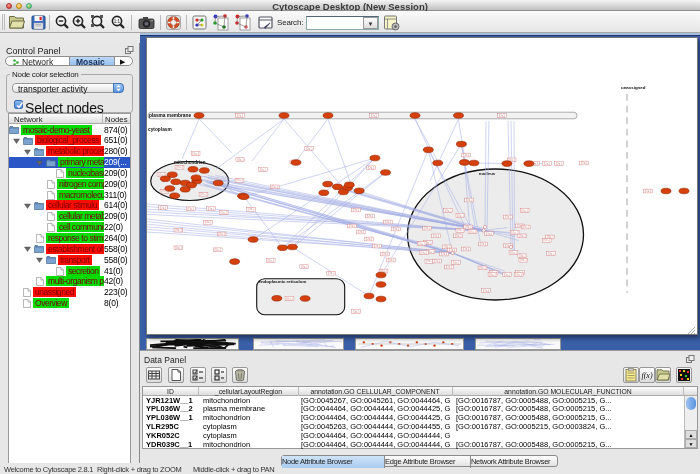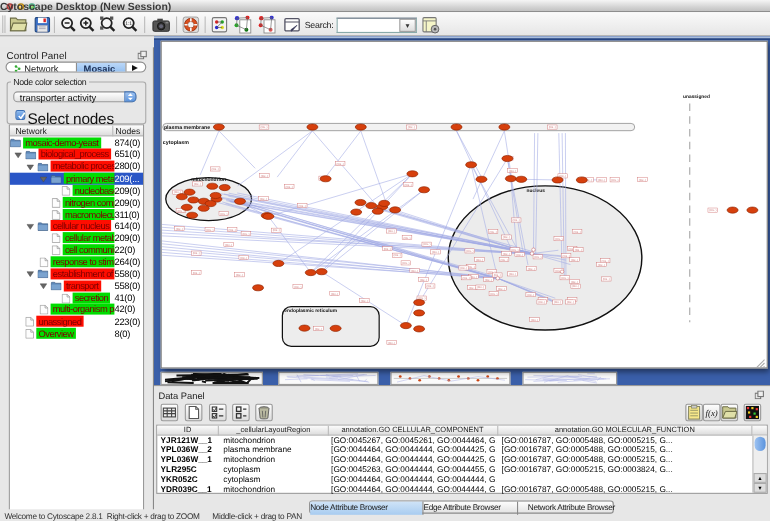--- a/index.html
+++ b/index.html
@@ -4,21 +4,21 @@
 svg { display:block; }
 html,body { width:700px; height:474px; font-family:"Liberation Sans",sans-serif; background:#e8e8e8; overflow:hidden; position:relative; }
 .abs { position:absolute; }
 </style></head>
 <body>
 
 <div class="abs" style="left:0;top:0;width:700px;height:11px;background:linear-gradient(#f5f5f5,#d0d0d0 70%,#c2c2c2);border-bottom:1px solid #8e8e8e">
   <div class="abs" style="left:6px;top:2.5px;width:6px;height:6px;border-radius:50%;background:radial-gradient(circle at 35% 30%,#ff9a90,#e8594d 60%,#c13b30);border:0.5px solid #a33"></div>
   <div class="abs" style="left:16px;top:2.5px;width:6px;height:6px;border-radius:50%;background:radial-gradient(circle at 35% 30%,#ffe9a8,#f5bd4f 60%,#d29b2e);border:0.5px solid #b8860b"></div>
   <div class="abs" style="left:26px;top:2.5px;width:6px;height:6px;border-radius:50%;background:radial-gradient(circle at 35% 30%,#c8f0b0,#77c454 60%,#4f9c30);border:0.5px solid #4a8"></div>
-  <div class="abs" style="left:0;top:1px;width:700px;font-size:9.5px;font-weight:bold;color:#3a3a3a">Cytoscape Desktop (New Session)</div>
+  <div class="abs" style="left:0;top:1px;width:700px;text-align:center;font-size:9.5px;font-weight:bold;color:#3a3a3a">Cytoscape Desktop (New Session)</div>
 </div>
 
 <div class="abs" style="left:0;top:11px;width:700px;height:22px;background:linear-gradient(#fafafa,#e6e6e6);border-bottom:1px solid #a8a8a8">
   <div class="abs" style="left:2px;top:3px;width:1px;height:16px;background:#bbb"></div>
   <div class="abs" style="left:4px;top:3px;width:1px;height:16px;background:#bbb"></div>
   <svg class="abs" style="left:8px;top:2.5px" width="17" height="17" viewBox="0 0 17 17">
       <path d="M1.5 5 L1.5 14 L15.5 14 L15.5 4 L8 4 L6.5 2.5 L1.5 2.5 Z" fill="#c9c98f" stroke="#6b6b45" stroke-width="1"></path>
       <path d="M1.5 14 L4 7 L16.5 7 L14.5 14 Z" fill="#e0e0a8" stroke="#6b6b45" stroke-width="1"></path>
     </svg>
 <svg class="abs" style="left:30px;top:2.5px" width="17" height="17" viewBox="0 0 17 17">
@@ -211,21 +211,21 @@
         </svg>
         <div style="position:absolute;left:56px;top:178.6px;height:10px;line-height:10px;background:#00dc00;color:#7e0000;font-size:8.5px;letter-spacing:-0.45px;padding:0 2px;white-space:nowrap;overflow:hidden;max-width:47px">macromolecule</div>
         <div style="position:absolute;left:103px;top:178.6px;height:10px;line-height:10px;color:#000;font-size:8.5px;letter-spacing:-0.2px;white-space:nowrap">311(0)</div>
 <svg style="position:absolute;left:23px;top:191.95px" width="7" height="6" viewBox="0 0 7 6">
           <path d="M0.5 1 L6.5 1 L3.5 5.5 Z" fill="#666" stroke="#444" stroke-width="0.4"></path>
         </svg>
         <svg style="position:absolute;left:33px;top:190.95px" width="10" height="8" viewBox="0 0 10 8">
           <path d="M0.5 2 L0.5 7.5 L9.5 7.5 L9.5 1.5 L4.5 1.5 L3.6 0.5 L1 0.5 Z" fill="#5d87b8" stroke="#3b5a80" stroke-width="0.6"></path>
           <rect x="0.8" y="2.6" width="8.4" height="4.5" fill="#7ba3cf"></rect>
         </svg>
-        <div style="position:absolute;left:45px;top:189.4px;height:10px;line-height:10px;background:#ff0d00;color:#7e0000;font-size:8.5px;letter-spacing:-0.45px;padding:0 2px;white-space:nowrap;overflow:hidden;max-width:58px">cellular nucleus</div>
+        <div style="position:absolute;left:45px;top:189.4px;height:10px;line-height:10px;background:#ff0d00;color:#7e0000;font-size:8.5px;letter-spacing:-0.45px;padding:0 2px;white-space:nowrap;overflow:hidden;max-width:58px">cellular stimulu</div>
         <div style="position:absolute;left:103px;top:189.4px;height:10px;line-height:10px;color:#000;font-size:8.5px;letter-spacing:-0.2px;white-space:nowrap">614(0)</div>
 <svg style="position:absolute;left:46px;top:201.3px" width="8" height="9" viewBox="0 0 8 9">
           <path d="M0.5 0.5 L5 0.5 L7.5 3 L7.5 8.5 L0.5 8.5 Z" fill="#fdfdfd" stroke="#9a9a9a" stroke-width="0.7"></path>
           <path d="M5 0.5 L5 3 L7.5 3" fill="none" stroke="#9a9a9a" stroke-width="0.7"></path>
         </svg>
         <div style="position:absolute;left:56px;top:200.3px;height:10px;line-height:10px;background:#00dc00;color:#7e0000;font-size:8.5px;letter-spacing:-0.45px;padding:0 2px;white-space:nowrap;overflow:hidden;max-width:47px">cellular metabo</div>
         <div style="position:absolute;left:103px;top:200.3px;height:10px;line-height:10px;color:#000;font-size:8.5px;letter-spacing:-0.2px;white-space:nowrap">209(0)</div>
 <svg style="position:absolute;left:46px;top:212.14999999999998px" width="8" height="9" viewBox="0 0 8 9">
           <path d="M0.5 0.5 L5 0.5 L7.5 3 L7.5 8.5 L0.5 8.5 Z" fill="#fdfdfd" stroke="#9a9a9a" stroke-width="0.7"></path>
           <path d="M5 0.5 L5 3 L7.5 3" fill="none" stroke="#9a9a9a" stroke-width="0.7"></path>
@@ -853,20 +853,20 @@
       <div class="abs" style="left:1px;top:1px;width:10px;height:13px;border-radius:5px;background:linear-gradient(90deg,#9ec3f2,#5a93dd)"></div>
       <div class="abs" style="left:0;bottom:9px;width:12px;height:9px;background:#ddd;border:1px solid #aaa;font-size:5px;text-align:center;line-height:8px">▲</div>
       <div class="abs" style="left:0;bottom:0;width:12px;height:9px;background:#ddd;border:1px solid #aaa;font-size:5px;text-align:center;line-height:8px">▼</div>
     </div>
   </div>
 </div>
 
 <div class="abs" style="left:281px;top:454.5px;width:277px;height:12px;border:1px solid #8a8a8a;border-radius:3px;background:linear-gradient(#fdfdfd,#e3e3e3);font-size:7.5px;letter-spacing:-0.3px;color:#222;z-index:9">
   <div class="abs" style="left:0;top:0;width:103px;height:12px;background:linear-gradient(#cfe3f7,#a8ccf0);border-right:1px solid #8a8a8a;line-height:12px">Node Attribute Browser</div>
   <div class="abs" style="left:103px;top:0;width:86px;height:12px;border-right:1px solid #8a8a8a;text-align:left;line-height:12px">Edge Attribute Browser</div>
-  <div class="abs" style="left:189px;top:0;width:88px;height:12px;text-align:right;line-height:12px;white-space:nowrap">Network Attribute Browser</div>
+  <div class="abs" style="left:189px;top:0;width:88px;height:12px;text-align:left;line-height:12px;white-space:nowrap">Network Attribute Browser</div>
 </div>
 
 <div class="abs" style="left:0;top:463px;width:700px;height:11px;background:#e7e7e7;font-size:7.5px;letter-spacing:-0.25px;color:#333">
   <div class="abs" style="left:4px;top:1.5px">Welcome to Cytoscape 2.8.1</div>
   <div class="abs" style="left:97px;top:1.5px">Right-click + drag to ZOOM</div>
   <div class="abs" style="left:193px;top:1.5px">Middle-click + drag to PAN</div>
 </div>
 
 </body></html>

